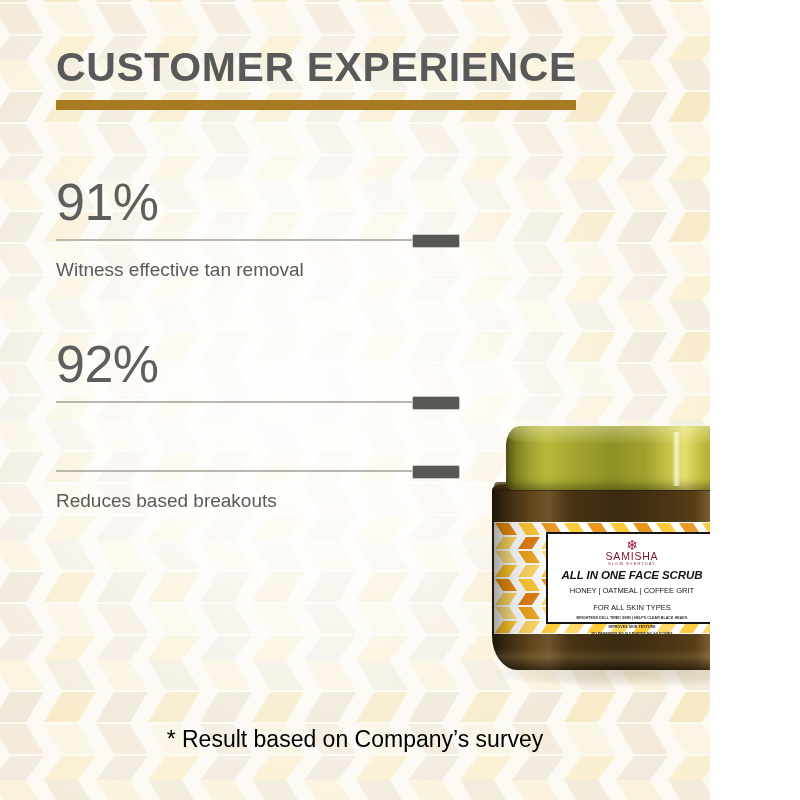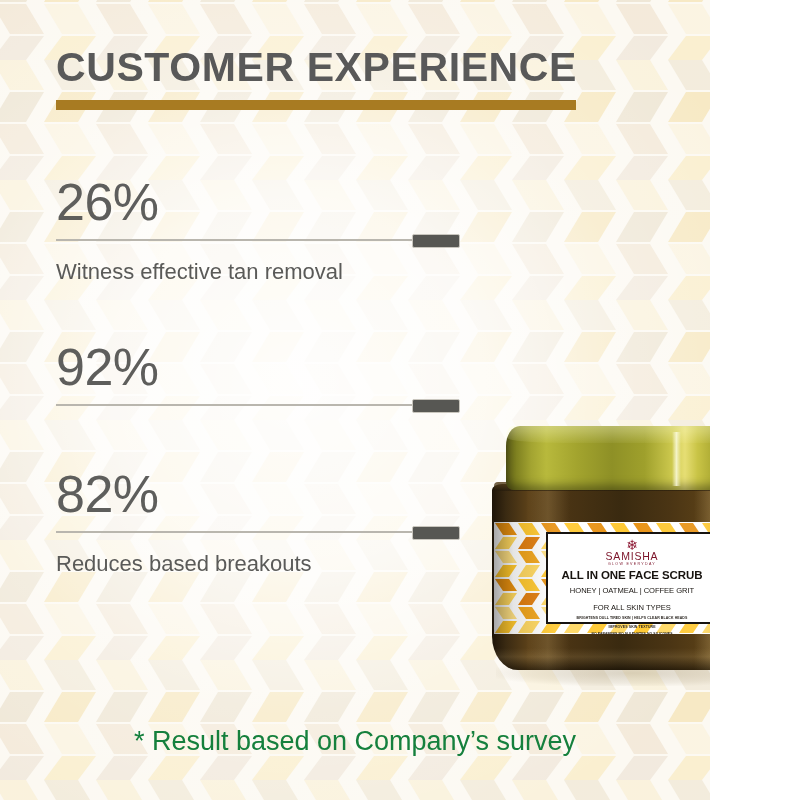--- a/index.html
+++ b/index.html
@@ -108,36 +108,36 @@
     position: absolute;
     top: 0;
     width: 46px;
     height: 12px;
     background: #575753;
     border-radius: 2px;
     border: 1px solid #C9C6BE;
   }
   .stat-label {
     margin-top: 13px;
-    font-size: 22px;
+    font-size: 19px;
     color: #5A5A58;
     line-height: 1.15;
     white-space: nowrap;
   }
 
   
   .footer-note {
     position: absolute;
     left: 0;
     right: 0;
     top: 726px;
     z-index: 5;
     text-align: center;
-    font-size: 27px;
-    color: #15803d;
+    font-size: 23px;
+    color: #000000;
   }
 
   
   .jar {
     position: absolute;
     left: 486px;
     top: 418px;
     width: 292px;
     height: 260px;
     z-index: 4;
@@ -328,20 +328,21 @@
     line-height: 1;
     margin-top: 1px;
   }
   .prod-name {
     font-size: 11.5px;
     font-weight: bold;
     color: #17130F;
     letter-spacing: -0.1px;
     margin-top: 3.5px;
     line-height: 1;
+    font-style: italic;
   }
   .prod-ingredients {
     font-size: 7.6px;
     font-weight: normal;
     color: #17130F;
     letter-spacing: -0.05px;
     margin-top: 5px;
     line-height: 1;
   }
   .prod-skin {
@@ -403,38 +404,37 @@
   </div>
 
   <div class="header">
     <div class="title">CUSTOMER EXPERIENCE</div>
     <div class="title-rule"></div>
   </div>
 
   <div class="stats">
 
     <div class="stat">
-      <div class="stat-value">26%</div>
+      <div class="stat-value">91%</div>
       <div class="stat-bar">
         <div class="stat-bar-track"></div>
         <div class="stat-bar-knob" style="left: 356px;"></div>
       </div>
       <div class="stat-label">Witness effective tan removal</div>
     </div>
 
     <div class="stat">
       <div class="stat-value">92%</div>
       <div class="stat-bar">
         <div class="stat-bar-track"></div>
         <div class="stat-bar-knob" style="left: 356px;"></div>
       </div>
     </div>
 
     <div class="stat">
-      <div class="stat-value">82%</div>
       <div class="stat-bar">
         <div class="stat-bar-track"></div>
         <div class="stat-bar-knob" style="left: 356px;"></div>
       </div>
       <div class="stat-label">Reduces based breakouts</div>
     </div>
 
   </div>
 
   <div class="jar">

